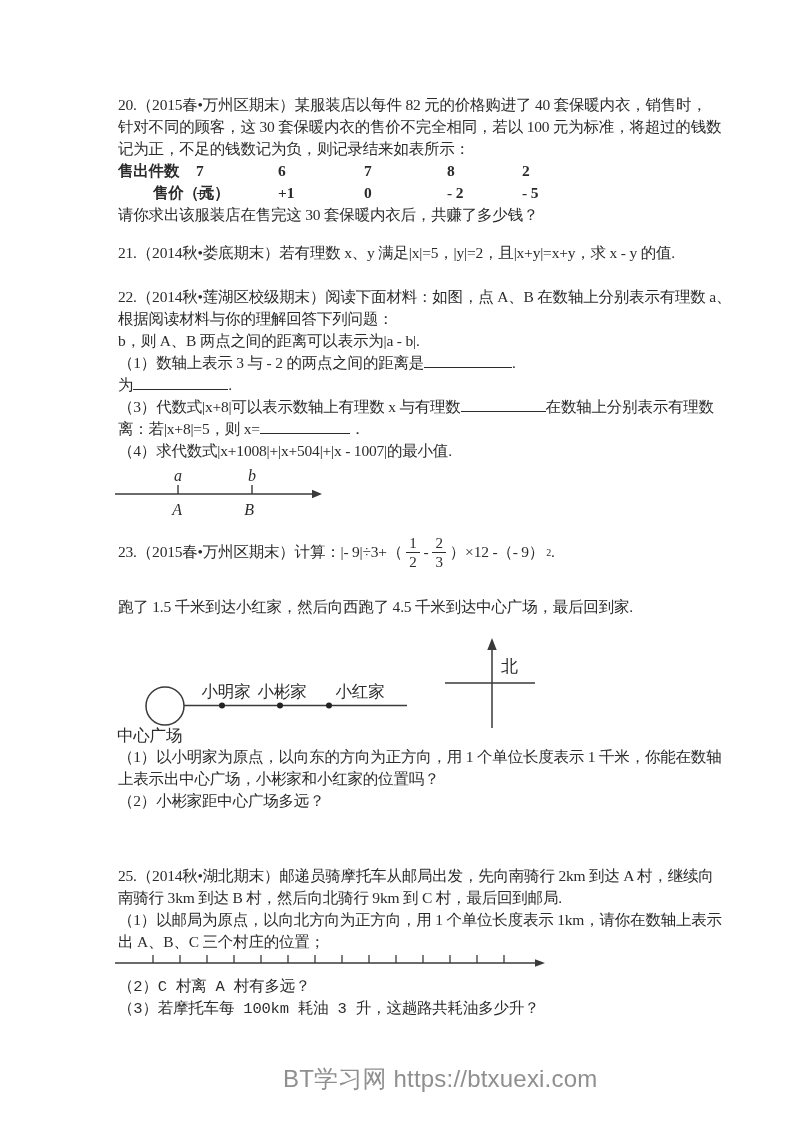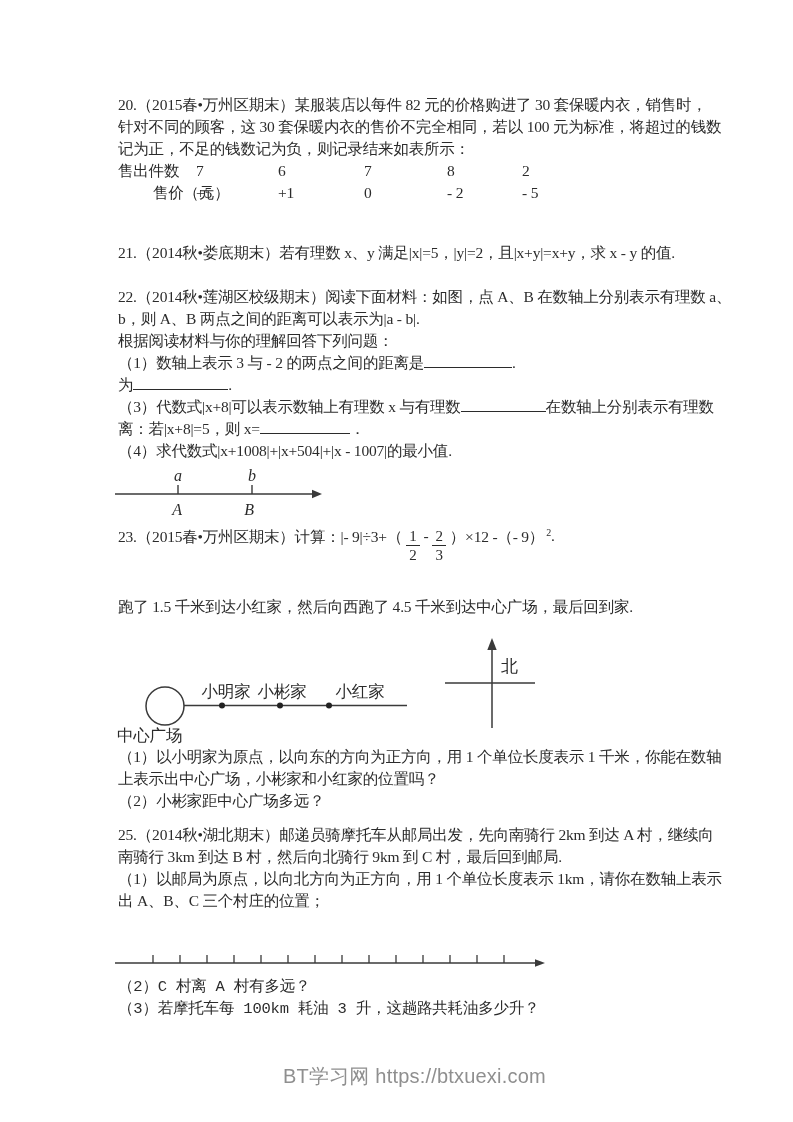--- a/index.html
+++ b/index.html
@@ -8,76 +8,77 @@
     width:793px;height:1122px;
     background:#ffffff;
     overflow:hidden;
     color:#2b2b2b;
     font-family:"Liberation Serif","DejaVu Serif",serif;
     font-size:15.5px;
     letter-spacing:-0.2px;
   }
   .block{position:absolute;left:118px;}
   .ln{display:block;height:22px;line-height:22px;white-space:nowrap;}
-  .trow{position:relative;height:22px;line-height:22px;white-space:nowrap;}
+  .trow{position:relative;height:22px;line-height:22px;white-space:nowrap;font-weight:bold;}
   .tc{position:absolute;top:0;}
   .c0{left:0;} .c1{left:78px;} .c2{left:160px;} .c3{left:246px;} .c4{left:329px;} .c5{left:404px;}
   .c0b{left:3px;margin-left:32px;}
   .blank{display:inline-block;height:15px;border-bottom:1.2px solid #2b2b2b;vertical-align:baseline;}
   .w88{width:88px;} .w95{width:95px;} .w85{width:85px;} .w90{width:90px;}
-  .calc-row{position:absolute;left:118px;display:flex;align-items:flex-start;height:50px;white-space:nowrap;}
+  .calc-row{position:absolute;left:118px;display:flex;align-items:center;height:50px;white-space:nowrap;}
   .frac{display:inline-flex;flex-direction:column;align-items:center;margin:0 4px;line-height:18px;font-size:15px;}
   .frac .num{border-bottom:1.4px solid #2b2b2b;padding:0 3px;}
   .frac .den{padding:0 3px;}
   sup.pw{font-size:10px;vertical-align:6px;margin-left:2px;}
   svg{position:absolute;overflow:visible;}
   svg text{font-family:"Liberation Serif","DejaVu Serif",serif;fill:#2b2b2b;}
   .it{font-style:italic;}
   #footer{
     position:absolute;left:283px;top:1063px;
     font-family:"Liberation Sans","DejaVu Sans",sans-serif;
-    font-size:20px;letter-spacing:0.2px;
+    font-size:24px;letter-spacing:0.2px;
     color:#8f8f8f;white-space:nowrap;
   }
 </style>
 </head>
 <body>
 
 <div id="page">
 
   <div class="block" style="top:94px;">
-    <span class="ln">20.（2015春•万州区期末）某服装店以每件 82 元的价格购进了 30 套保暖内衣，销售时，</span>
+    <span class="ln">20.（2015春•万州区期末）某服装店以每件 82 元的价格购进了 40 套保暖内衣，销售时，</span>
     <span class="ln">针对不同的顾客，这 30 套保暖内衣的售价不完全相同，若以 100 元为标准，将超过的钱数</span>
     <span class="ln">记为正，不足的钱数记为负，则记录结来如表所示：</span>
     <div class="trow">
       <span class="tc c0">售出件数</span>
       <span class="tc c1">7</span>
       <span class="tc c2">6</span>
       <span class="tc c3">7</span>
       <span class="tc c4">8</span>
       <span class="tc c5">2</span>
     </div>
     <div class="trow">
       <span class="tc c0b">售价（元）</span>
       <span class="tc c1">+5</span>
       <span class="tc c2">+1</span>
       <span class="tc c3">0</span>
       <span class="tc c4">- 2</span>
       <span class="tc c5">- 5</span>
     </div>
+    <span class="ln">请你求出该服装店在售完这 30 套保暖内衣后，共赚了多少钱？</span>
   </div>
 
   <div class="block" style="top:242px;text-align:right;">
     <span class="ln">21.（2014秋•娄底期末）若有理数 x、y 满足|x|=5，|y|=2，且|x+y|=x+y，求 x - y 的值.</span>
   </div>
 
   <div class="block" style="top:286px;">
     <span class="ln">22.（2014秋•莲湖区校级期末）阅读下面材料：如图，点 A、B 在数轴上分别表示有理数 a、</span>
+    <span class="ln">根据阅读材料与你的理解回答下列问题：</span>
     <span class="ln">b，则 A、B 两点之间的距离可以表示为|a - b|.</span>
-    <span class="ln">根据阅读材料与你的理解回答下列问题：</span>
     <span class="ln"><span>（1）数轴上表示 3 与 - 2 的两点之间的距离是</span><span class="blank w88"></span><span>.</span></span>
     <span class="ln"><span>为</span><span class="blank w95"></span><span>.</span></span>
     <span class="ln"><span>（3）代数式|x+8|可以表示数轴上有理数 x 与有理数</span><span class="blank w85"></span><span>在数轴上分别表示有理数</span></span>
     <span class="ln"><span>离：若|x+8|=5，则 x=</span><span class="blank w90"></span><span>．</span></span>
     <span class="ln">（4）求代数式|x+1008|+|x+504|+|x - 1007|的最小值.</span>
   </div>
 
   <svg style="left:115px;top:464px;" width="215" height="55" viewBox="0 0 215 55">
     <line x1="0" y1="30" x2="199" y2="30" stroke="#3a3a3a" stroke-width="1.5"></line>
     <polygon points="207,30 197,25.8 197,34.2" fill="#3a3a3a"></polygon>
@@ -124,21 +125,21 @@
     <line x1="330" y1="46" x2="420" y2="46" stroke="#3a3a3a" stroke-width="1.4"></line>
     <text x="386" y="35" font-size="17">北</text>
   </svg>
 
   <div class="block" style="top:746px;">
     <span class="ln">（1）以小明家为原点，以向东的方向为正方向，用 1 个单位长度表示 1 千米，你能在数轴</span>
     <span class="ln">上表示出中心广场，小彬家和小红家的位置吗？</span>
     <span class="ln">（2）小彬家距中心广场多远？</span>
   </div>
 
-  <div class="block" style="top:824px;">
+  <div class="block" style="top:865px;">
     <span class="ln">25.（2014秋•湖北期末）邮递员骑摩托车从邮局出发，先向南骑行 2km 到达 A 村，继续向</span>
     <span class="ln">南骑行 3km 到达 B 村，然后向北骑行 9km 到 C 村，最后回到邮局.</span>
     <span class="ln">（1）以邮局为原点，以向北方向为正方向，用 1 个单位长度表示 1km，请你在数轴上表示</span>
     <span class="ln">出 A、B、C 三个村庄的位置；</span>
   </div>
 
   <svg style="left:115px;top:950px;" width="440" height="26" viewBox="0 0 440 26">
     <line x1="0" y1="13" x2="422" y2="13" stroke="#3a3a3a" stroke-width="1.4"></line>
     <polygon points="430,13 420,9.2 420,16.8" fill="#3a3a3a"></polygon>
     <line x1="38" y1="5" x2="38" y2="13" stroke="#3a3a3a" stroke-width="1.3"></line>

